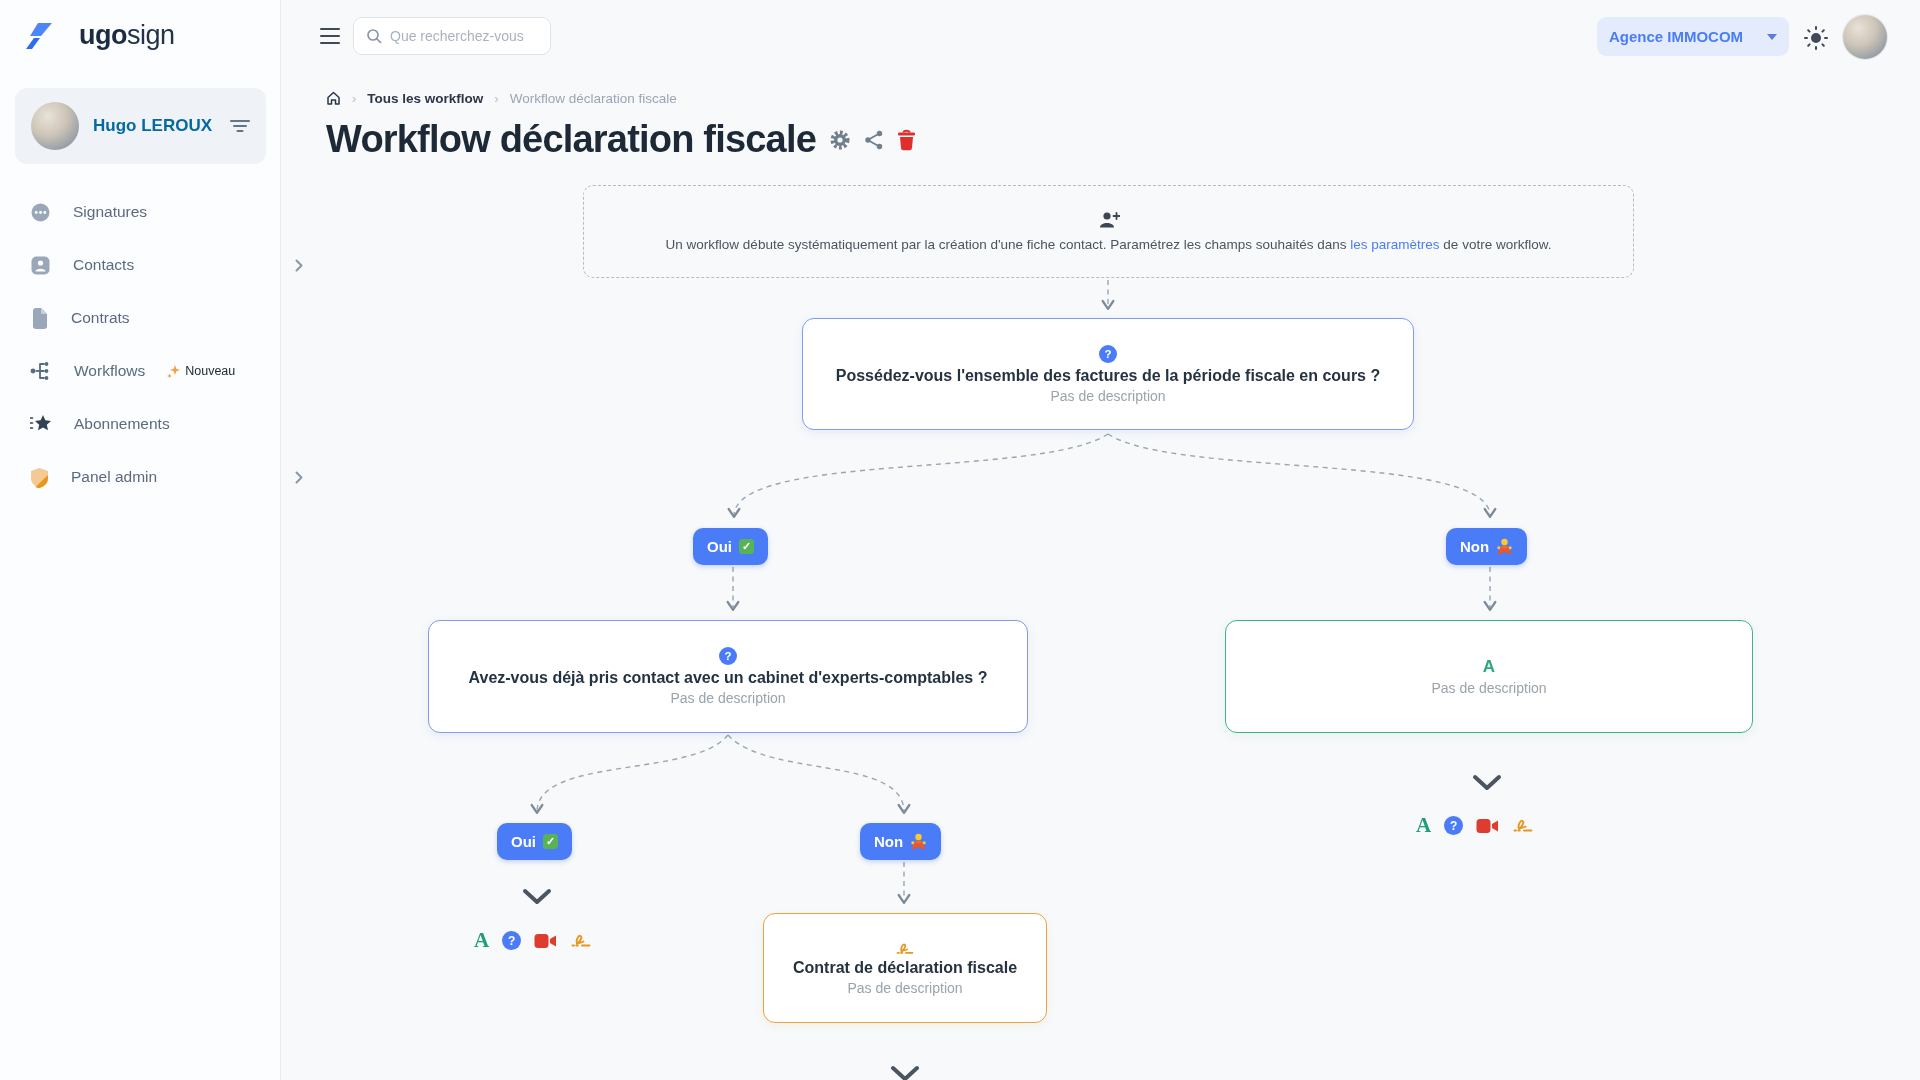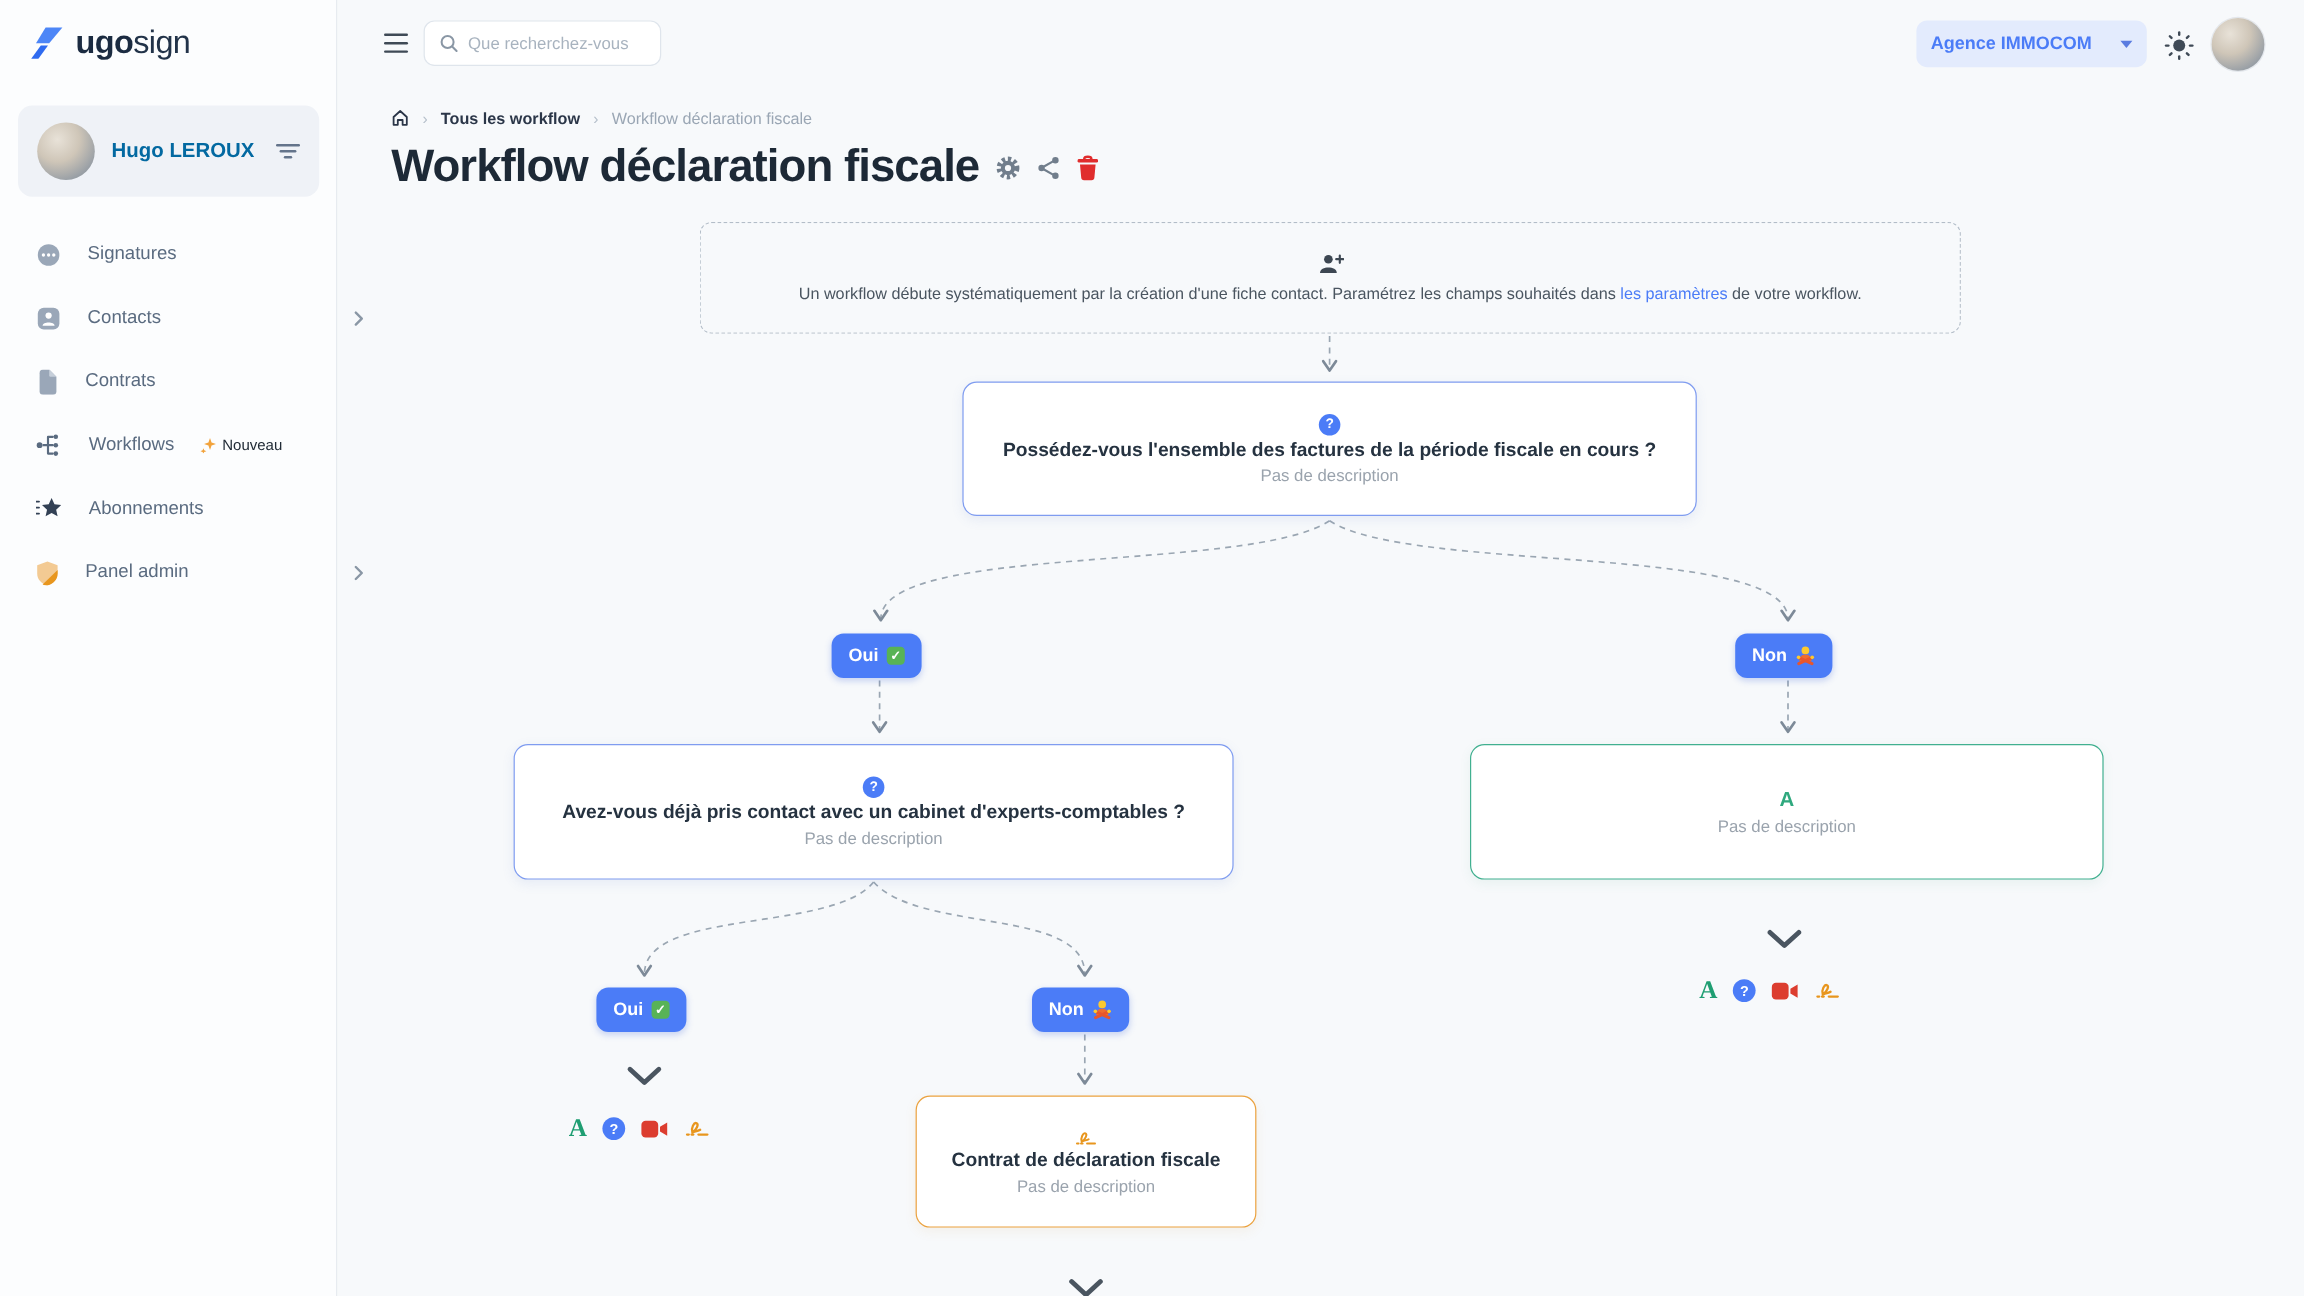--- a/index.html
+++ b/index.html
@@ -2,21 +2,21 @@
 <html><head>
 <meta charset="utf-8">
 <style>
   * { margin:0; padding:0; box-sizing:border-box; }
   html,body { width:1920px; height:1080px; overflow:hidden; }
   body { font-family:"Liberation Sans", sans-serif; background:#f7f9fb; color:#2b3648; }
   .app { display:flex; width:1920px; height:1080px; }
 
   
   .sidebar { width:281px; height:1080px; background:#fcfdfe; border-right:1px solid #e7ebf0; position:relative; flex:0 0 281px; }
-  .logo { position:absolute; left:24px; top:20px; display:flex; align-items:center; gap:9px; cursor:pointer; }
+  .logo { position:absolute; left:24px; top:20px; display:flex; align-items:center; gap:25px; cursor:pointer; }
   .logo-text { font-size:27px; letter-spacing:-0.5px; color:#1b2b41; }
   .logo-text b { font-weight:800; }
   .logo-text .lt { font-weight:400; color:#223349; }
   .user-card { position:absolute; left:15px; top:88px; width:251px; height:76px; background:#eff2f7; border-radius:12px; display:flex; align-items:center; padding:0 16px; gap:14px; cursor:pointer; }
   .avatar { border-radius:50%; background:radial-gradient(circle at 35% 30%, #e8e2d8 0%, #cfc6b8 40%, #9aa0a6 75%, #7d8388 100%); border:0; }
   .av-48 { width:48px; height:48px; }
   .av-44 { width:44px; height:44px; }
   .user-name { font-size:17px; font-weight:700; color:#0369a1; flex:1; }
   .nav { position:absolute; left:0; top:191px; width:325px; display:flex; flex-direction:column; gap:11px; }
   .nav-item { height:42px; display:flex; align-items:center; padding:0 22px 0 30px; gap:22px; cursor:pointer; }

